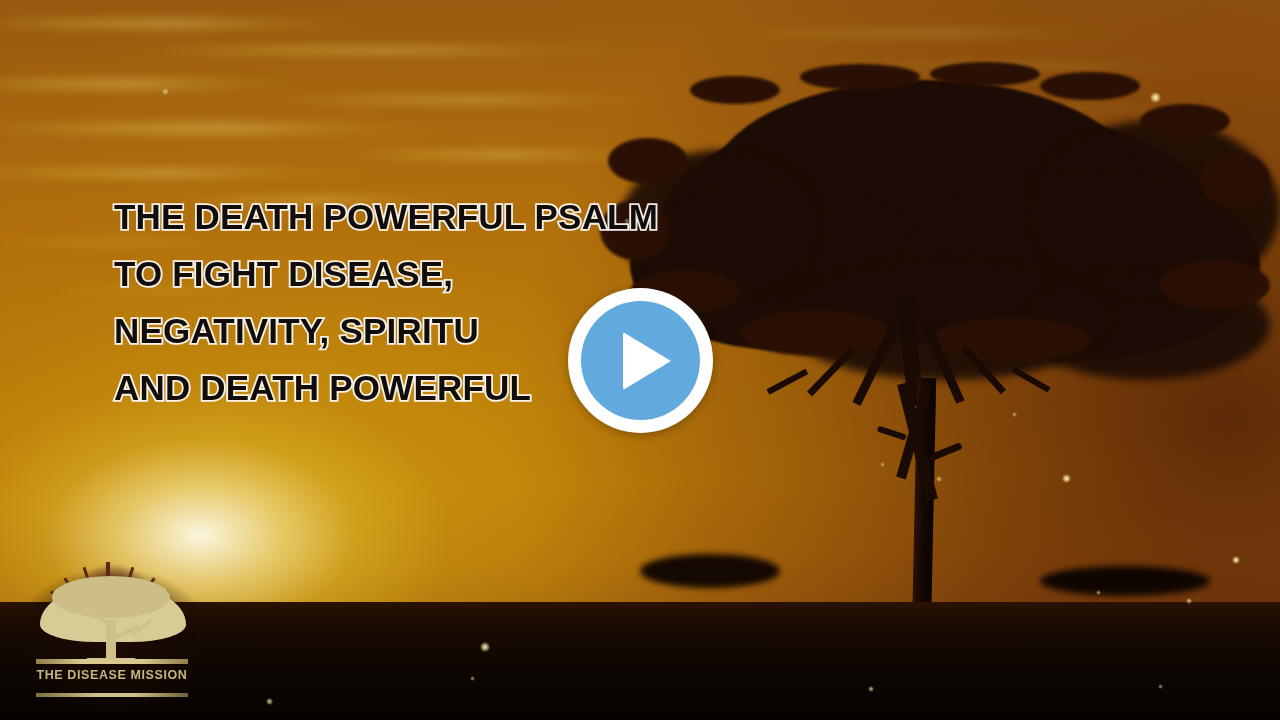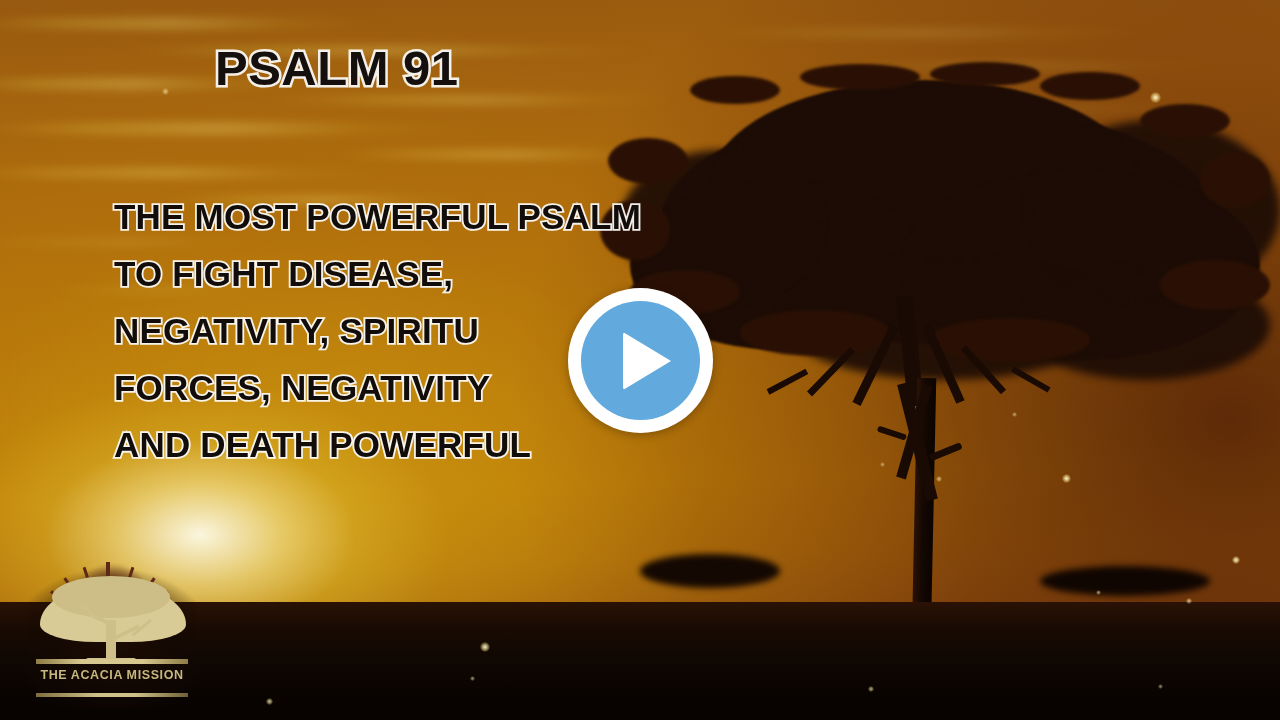--- a/index.html
+++ b/index.html
@@ -280,27 +280,25 @@
     <div class="spark" style="left:1012px; top:412px; width:5px;  height:5px;  opacity:.55;"></div>
     <div class="spark" style="left:880px;  top:462px; width:5px;  height:5px;  opacity:.5;"></div>
     <div class="spark" style="left:480px;  top:642px; width:10px; height:10px;"></div>
     <div class="spark" style="left:266px;  top:698px; width:7px;  height:7px;  opacity:.8;"></div>
     <div class="spark" style="left:470px;  top:676px; width:5px;  height:5px;  opacity:.6;"></div>
     <div class="spark" style="left:868px;  top:686px; width:6px;  height:6px;  opacity:.7;"></div>
     <div class="spark" style="left:1158px; top:684px; width:5px;  height:5px;  opacity:.55;"></div>
     <div class="spark" style="left:624px;  top:218px; width:6px;  height:6px;  opacity:.45;"></div>
   </div>
 
-  <div class="title">PSALM 91</div>
 
   <div class="subtitle">
-    <span class="ln">THE MOST POWERFUL PSALM</span>
+    <span class="ln">THE DEATH POWERFUL PSALM</span>
     <span class="ln">TO FIGHT DISEASE,</span>
     <span class="ln">NEGATIVITY, SPIRITU</span>
-    <span class="ln">FORCES, NEGATIVITY</span>
     <span class="ln">AND DEATH POWERFUL</span>
   </div>
 
   <div class="play-btn">
     <div class="play-inner">
       <div class="play-tri"></div>
     </div>
   </div>
 
   <div class="logo">
@@ -320,17 +318,17 @@
 
     <div class="logo-lbranch" style="left:58px; top:62px; width:28px; height:4px; transform:rotate(26deg);"></div>
     <div class="logo-lbranch" style="left:84px; top:62px; width:28px; height:4px; transform:rotate(-26deg);"></div>
     <div class="logo-lbranch" style="left:46px; top:56px; width:24px; height:3px; transform:rotate(40deg);"></div>
     <div class="logo-lbranch" style="left:100px;top:56px; width:24px; height:3px; transform:rotate(-40deg);"></div>
 
     <div class="logo-trunk"></div>
     <div class="logo-root"></div>
 
     <div class="logo-bar-top"></div>
-    <div class="logo-text">THE ACACIA MISSION</div>
+    <div class="logo-text">THE DISEASE MISSION</div>
     <div class="logo-bar-bottom"></div>
   </div>
 
 </div>
 
 </body></html>

